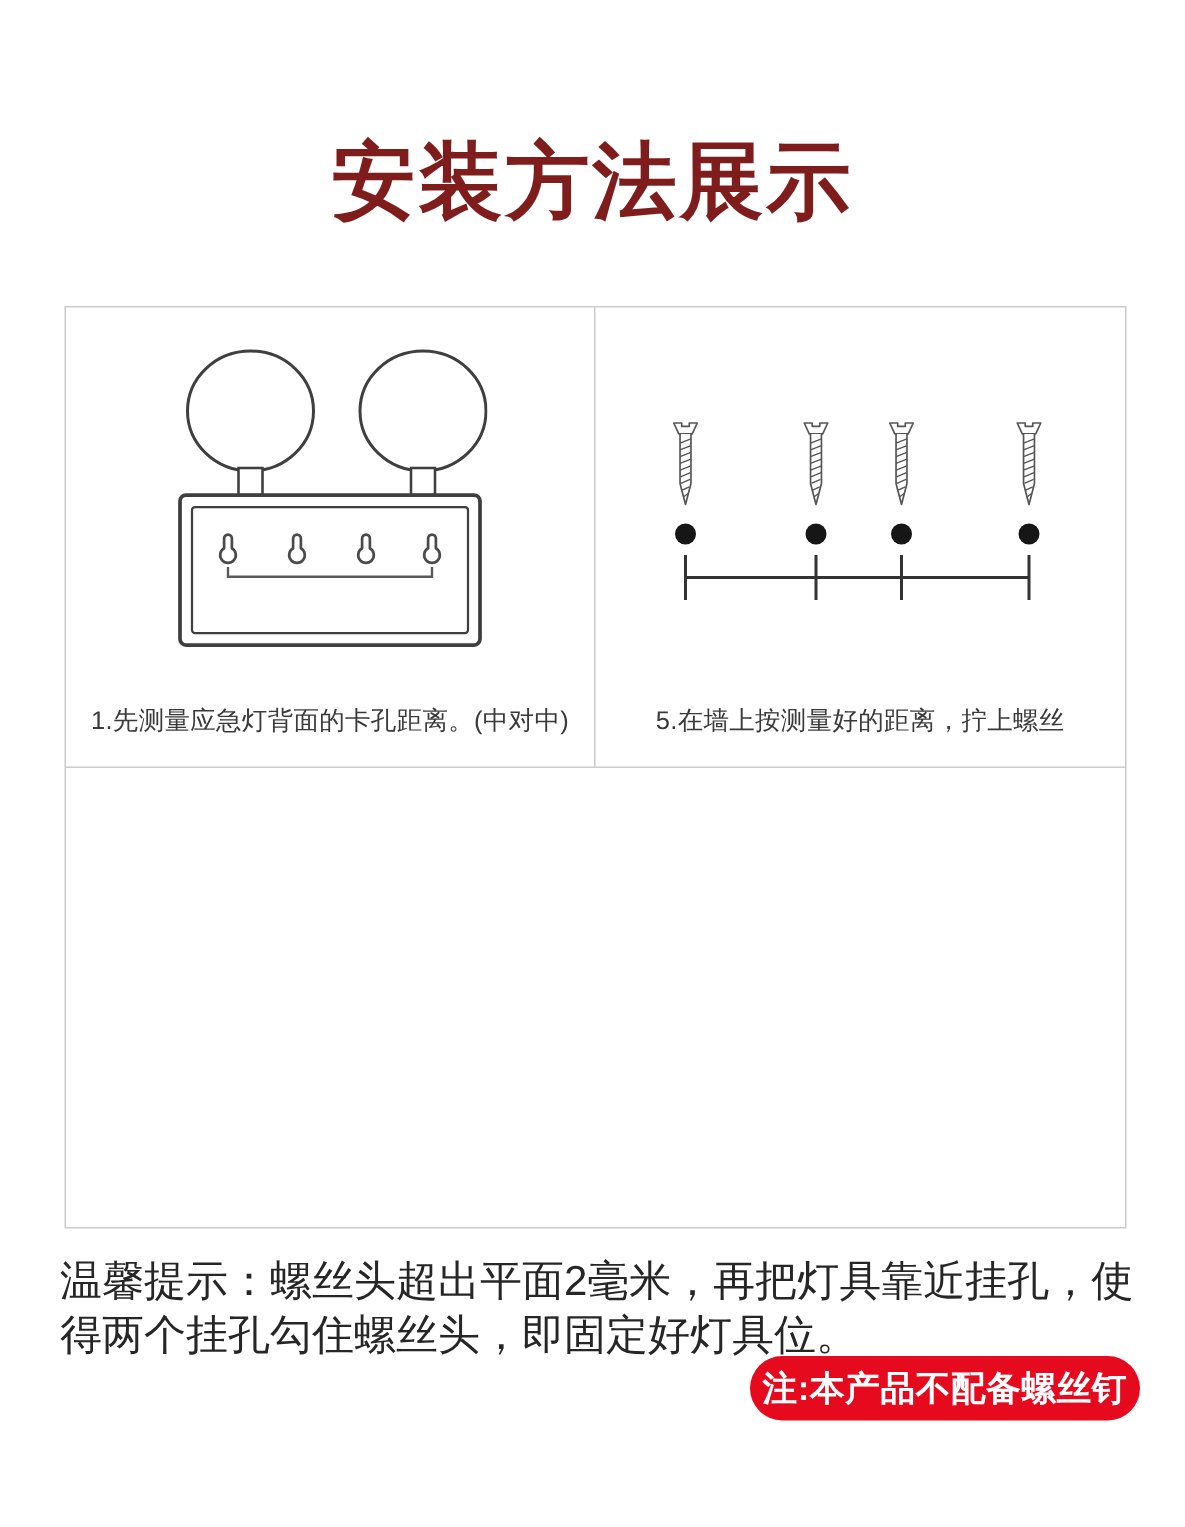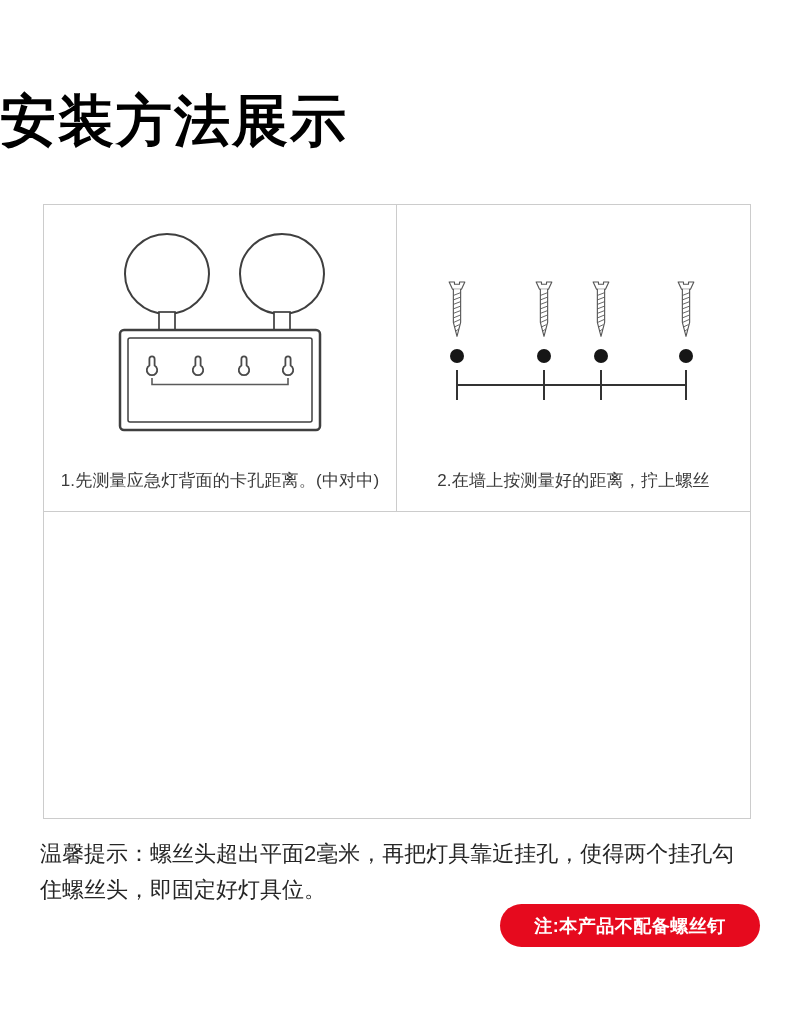--- a/index.html
+++ b/index.html
@@ -5,22 +5,22 @@
   * { margin: 0; padding: 0; box-sizing: border-box; }
   html, body { background: #ffffff; }
   body {
     width: 790px; height: 1018px;
     position: relative;
     font-family: "Liberation Sans", sans-serif;
     overflow: hidden;
   }
   .title {
     position: absolute; top: 84px; left: 0; width: 100%;
-    text-align: left;
-    font-size: 56px; font-weight: 900; color: #000000;
+    text-align: center;
+    font-size: 56px; font-weight: 900; color: #7f1d1d;
     letter-spacing: 2px;
   }
   .grid {
     position: absolute; left: 43px; top: 204px;
     width: 708px; height: 615px;
     border: 1.5px solid #cccccc;
     display: grid;
     grid-template-columns: 1fr 1fr;
     grid-template-rows: 1fr 1fr;
     background: #ffffff;
@@ -41,28 +41,28 @@
     display: flex; align-items: flex-start; justify-content: center;
     font-size: 17px; color: #3a3a3a;
     letter-spacing: 0.2px;
     white-space: nowrap;
   }
   .art-2 svg { margin-top: 14px; }
   .art-3 { align-items: flex-start; }
   .art-3 svg { display: block; margin-top: 8px; }
   .tip {
     position: absolute; left: 40px; top: 836px; width: 716px;
-    font-size: 22px; line-height: 36px; color: #262626;
+    font-size: 28px; line-height: 36px; color: #262626;
   }
   .badge {
     position: absolute; left: 500px; top: 904px;
     width: 260px; height: 43px;
     border-radius: 22px;
     display: flex; align-items: center; justify-content: center;
-    color: #ffffff; font-size: 18px; font-weight: bold;
+    color: #ffffff; font-size: 23px; font-weight: bold;
     letter-spacing: 0.5px;
     background: #e60a1e;
   }
   .defs-holder { position: absolute; width: 0; height: 0; overflow: hidden; }
 </style>
 </head>
 <body>
 
 <svg class="defs-holder" aria-hidden="true">
   <defs>
@@ -114,21 +114,21 @@
         <use href="#screw" transform="translate(105,4) scale(0.56)"></use>
         <use href="#screw" transform="translate(162,4) scale(0.56)"></use>
         <use href="#screw" transform="translate(247,4) scale(0.56)"></use>
         <circle cx="18" cy="78" r="7" fill="#161616"></circle>
         <circle cx="105" cy="78" r="7" fill="#161616"></circle>
         <circle cx="162" cy="78" r="7" fill="#161616"></circle>
         <circle cx="247" cy="78" r="7" fill="#161616"></circle>
         <path d="M 18 107 H 247 M 18 92 V 122 M 105 92 V 122 M 162 92 V 122 M 247 92 V 122" stroke="#333333" stroke-width="2" fill="none"></path>
       </svg>
     </div>
-    <div class="caption">2.在墙上按测量好的距离，拧上螺丝</div>
+    <div class="caption">5.在墙上按测量好的距离，拧上螺丝</div>
   </div>
 
 
 
 </div>
 
 <p class="tip">温馨提示：螺丝头超出平面2毫米，再把灯具靠近挂孔，使得两个挂孔勾住螺丝头，即固定好灯具位。</p>
 
 <div class="badge" style="background-color: rgb(230, 10, 30);">注:本产品不配备螺丝钉</div>
 

